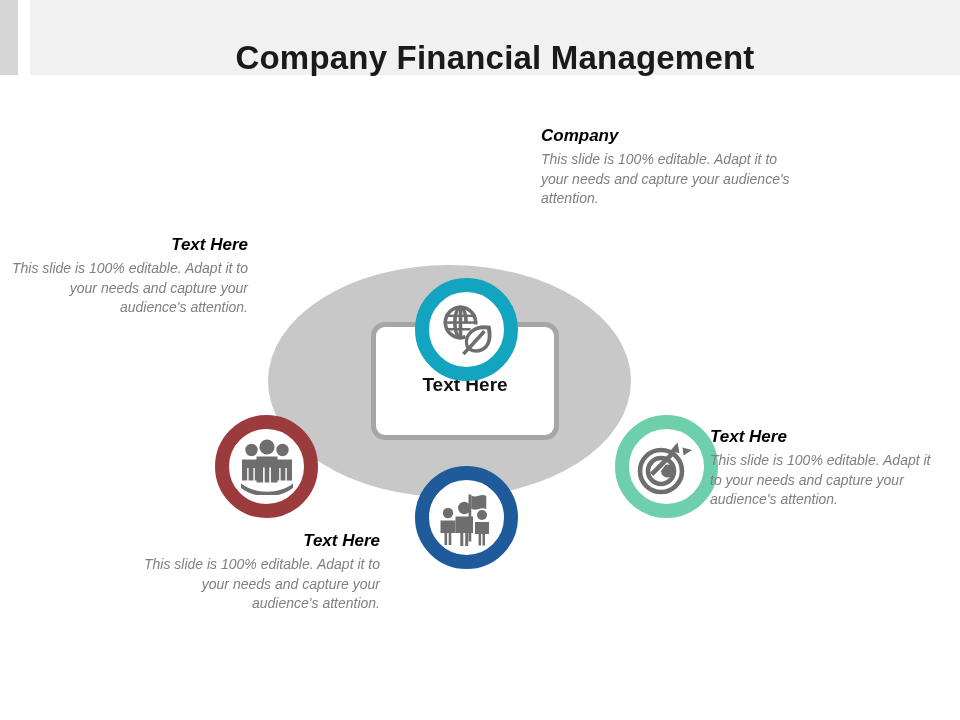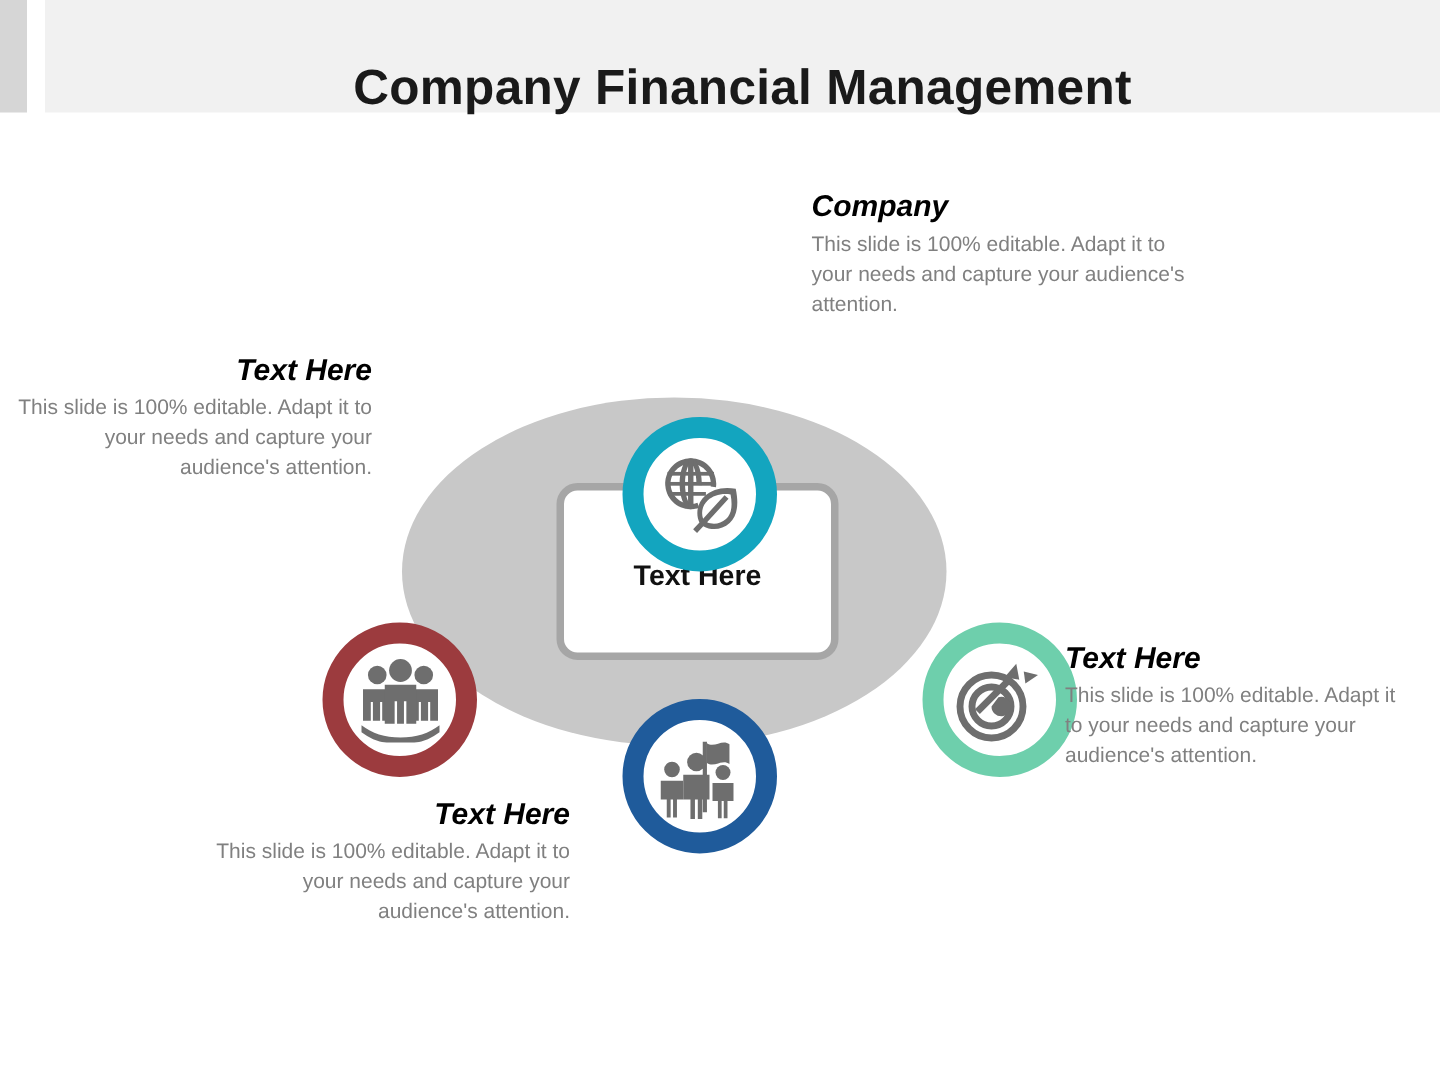--- a/index.html
+++ b/index.html
@@ -127,31 +127,32 @@
     left: 415px;
     top: 391px;
     width: 103px;
     height: 103px;
     border: 14px solid #1f5b9b;
   }
 
   
   .txt-block { position: absolute; }
   .txt-head {
-    font-size: 20px;
+    font-size: 17px;
     font-weight: bold;
     font-style: italic;
     color: #000000;
     line-height: 1.22;
     margin-bottom: 3px;
   }
   .txt-body {
     font-size: 14px;
     color: #808080;
     line-height: 1.42;
+    font-style: italic;
   }
 
   .block-topright {
     left: 541px;
     top: 51px;
     width: 250px;
     text-align: left;
   }
   .block-left {
     left: 5px;

